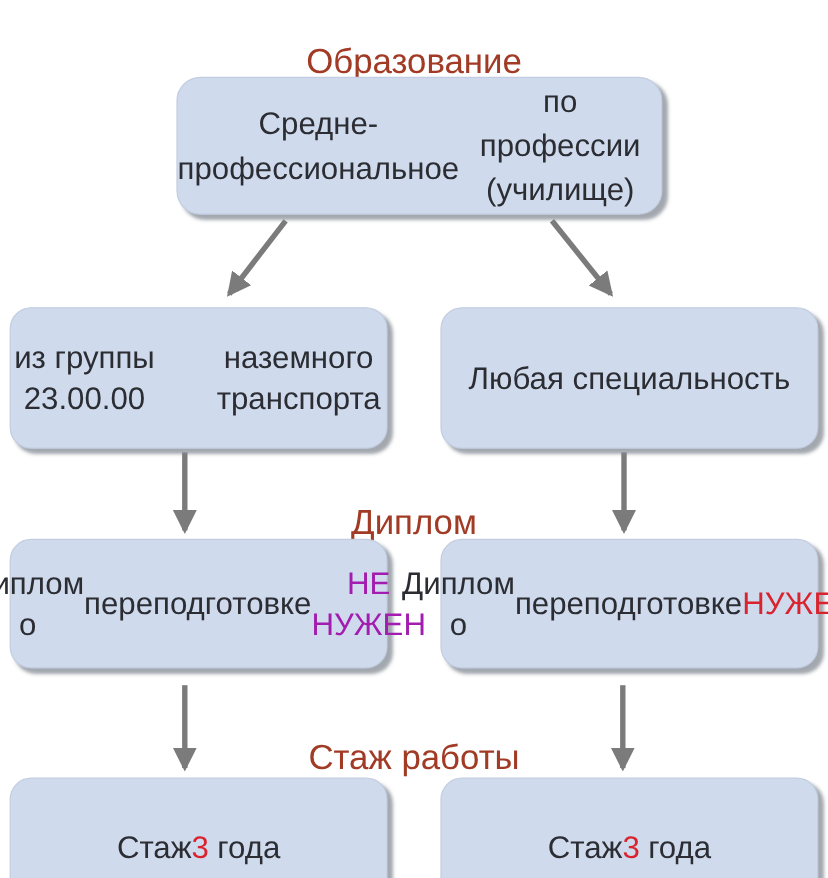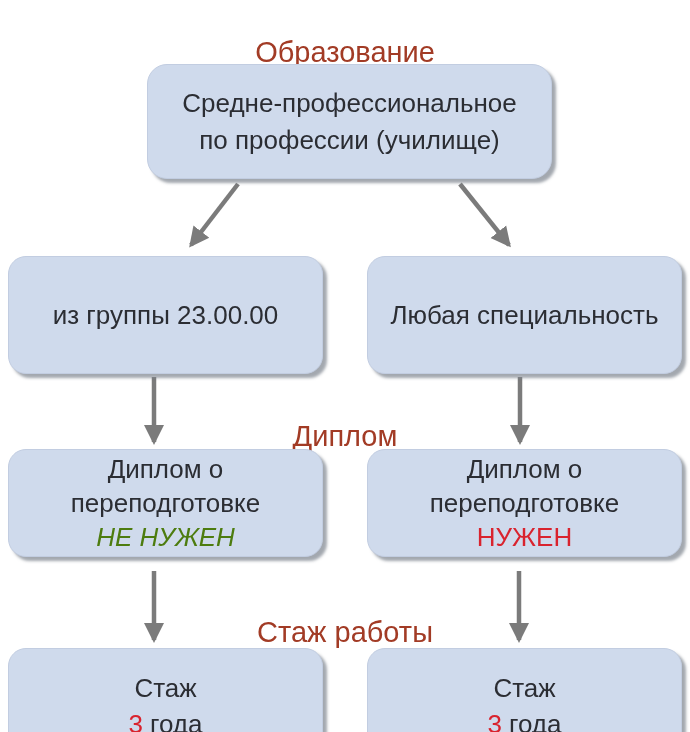--- a/index.html
+++ b/index.html
@@ -16,31 +16,31 @@
     font-size:29px;line-height:33px;color:#a23b25;white-space:nowrap;
   }
   .lbl-education{top:0px;}
   .lbl-specialty{top:186px;}
   .lbl-diploma{top:384px;}
   .lbl-experience{top:580px;}
 
   .box{
     position:absolute;background:#cfdaec;border:1px solid #c2cde1;
     border-radius:18px;box-shadow:4px 4px 3px rgba(128,134,144,0.72);
-    display:flex;flex-direction:column;justify-content:center;align-items:center;
+    display:flex;flex-direction:row;justify-content:center;align-items:center;
     font-size:26px;line-height:34px;text-align:center;box-sizing:border-box;
   }
   .box-top{left:147px;top:28px;width:405px;height:115px;border-radius:20px;line-height:37px;}
   .box-l{left:8px;width:315px;}
   .box-r{left:367px;width:315px;}
   .row-specialty{top:220px;height:118px;gap:44px;}
   .row-diploma{top:413px;height:108px;}
   .row-exp{top:612px;height:115px;line-height:36px;}
   .line{display:block;}
-  .status-green{color:#4d7c0f;font-style:italic;}
+  .status-green{color:#a21caf;}
   .status-red{color:#d9232e;}
   .val-red{color:#d9232e;}
   .unit{margin-left:0.27em;}
 </style>
 </head>
 <body>
 
 <div class="canvas">
 
   <svg class="arrows" viewBox="0 0 690 732" xmlns="http://www.w3.org/2000/svg" aria-hidden="true">
@@ -60,20 +60,21 @@
   <div class="stage-label lbl-education">Образование</div>
 
   <div class="box box-top">
     <span class="line">Средне-профессиональное</span>
     <span class="line">по профессии (училище)</span>
   </div>
 
 
   <div class="box box-l row-specialty">
     <span class="line">из группы 23.00.00</span>
+    <span class="line">наземного транспорта</span>
   </div>
 
   <div class="box box-r row-specialty">
     <span class="line">Любая специальность</span>
   </div>
 
   <div class="stage-label lbl-diploma">Диплом</div>
 
   <div class="box box-l row-diploma">
     <span class="line">Диплом о</span>

